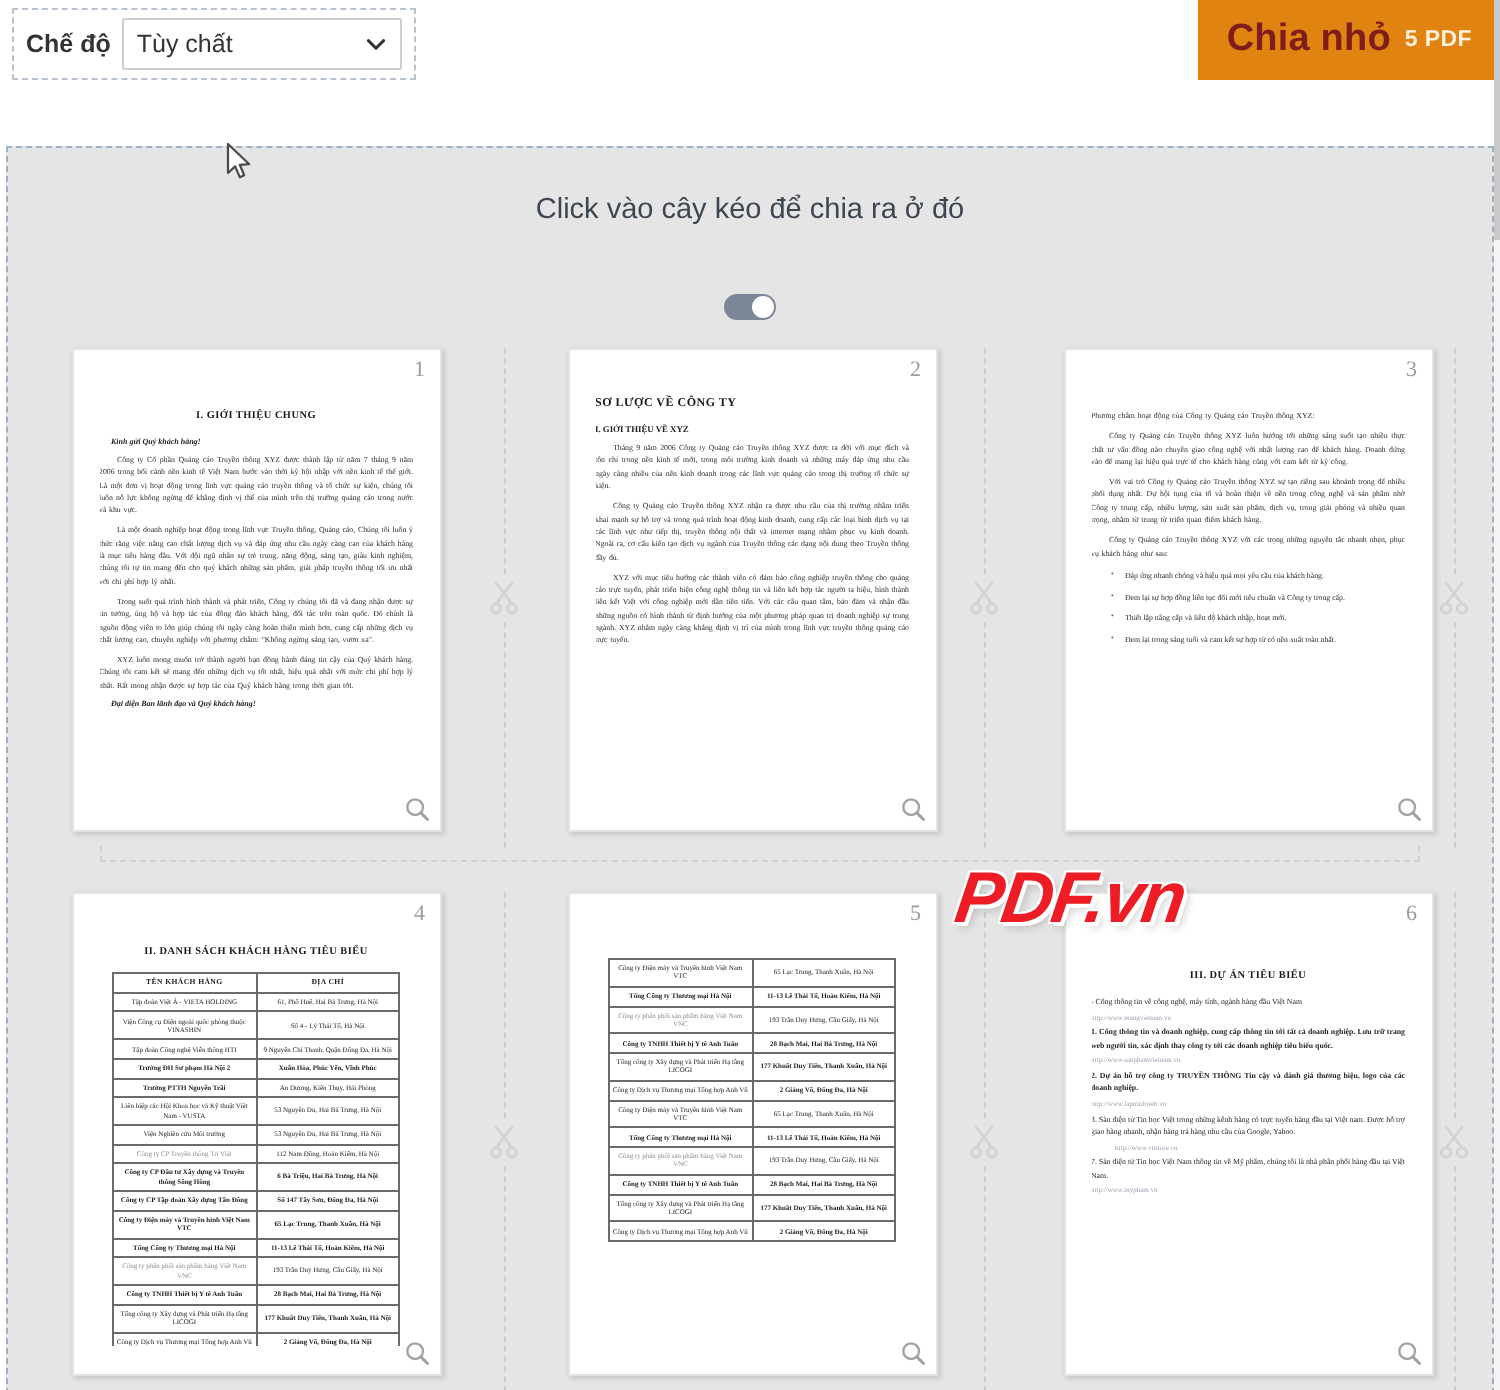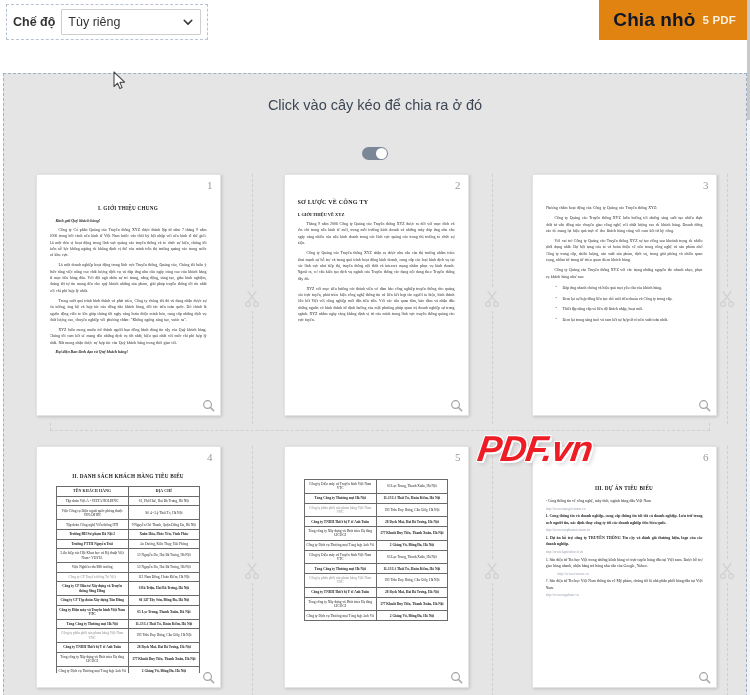--- a/index.html
+++ b/index.html
@@ -44,21 +44,21 @@
   .split-btn {
     position: absolute; right: 0; top: 0;
     height: 40px; min-width: 146px;
     background: #e08310;
     display: flex; align-items: center; justify-content: center;
     gap: 7px;
     padding: 0 14px;
     cursor: pointer;
   }
   .split-btn .big {
-    font-size: 19px; font-weight: bold; color: #0f172a; letter-spacing: .1px;
+    font-size: 19px; font-weight: bold; color: #7f1d1d; letter-spacing: .1px;
   }
   .split-btn .small {
     font-size: 11.5px; font-weight: bold; color: #fdf0dd; letter-spacing: .2px;
   }
 
   
   .drop-area {
     position: absolute; left: 3px; top: 57px;
     width: 744px; height: 634px;
     border: 1px dashed #9db0c6;
@@ -243,21 +243,21 @@
 </head>
 <body>
 
 <div id="app">
 
   <div class="topbar">
 
     <div class="mode-box">
       <span class="mode-label">Chế độ</span>
       <div class="mode-select">
-        <span class="sel-val">Tùy riêng</span>
+        <span class="sel-val">Tùy chất</span>
         <span class="chev">
           <svg viewBox="0 0 12 12" width="12" height="12">
             <path d="M2.2 4.3 L6 8.1 L9.8 4.3" fill="none" stroke="#333" stroke-width="1.5" stroke-linecap="round" stroke-linejoin="round"></path>
           </svg>
         </span>
       </div>
     </div>
 
     <div class="split-btn">
       <span class="big">Chia nhỏ</span>

